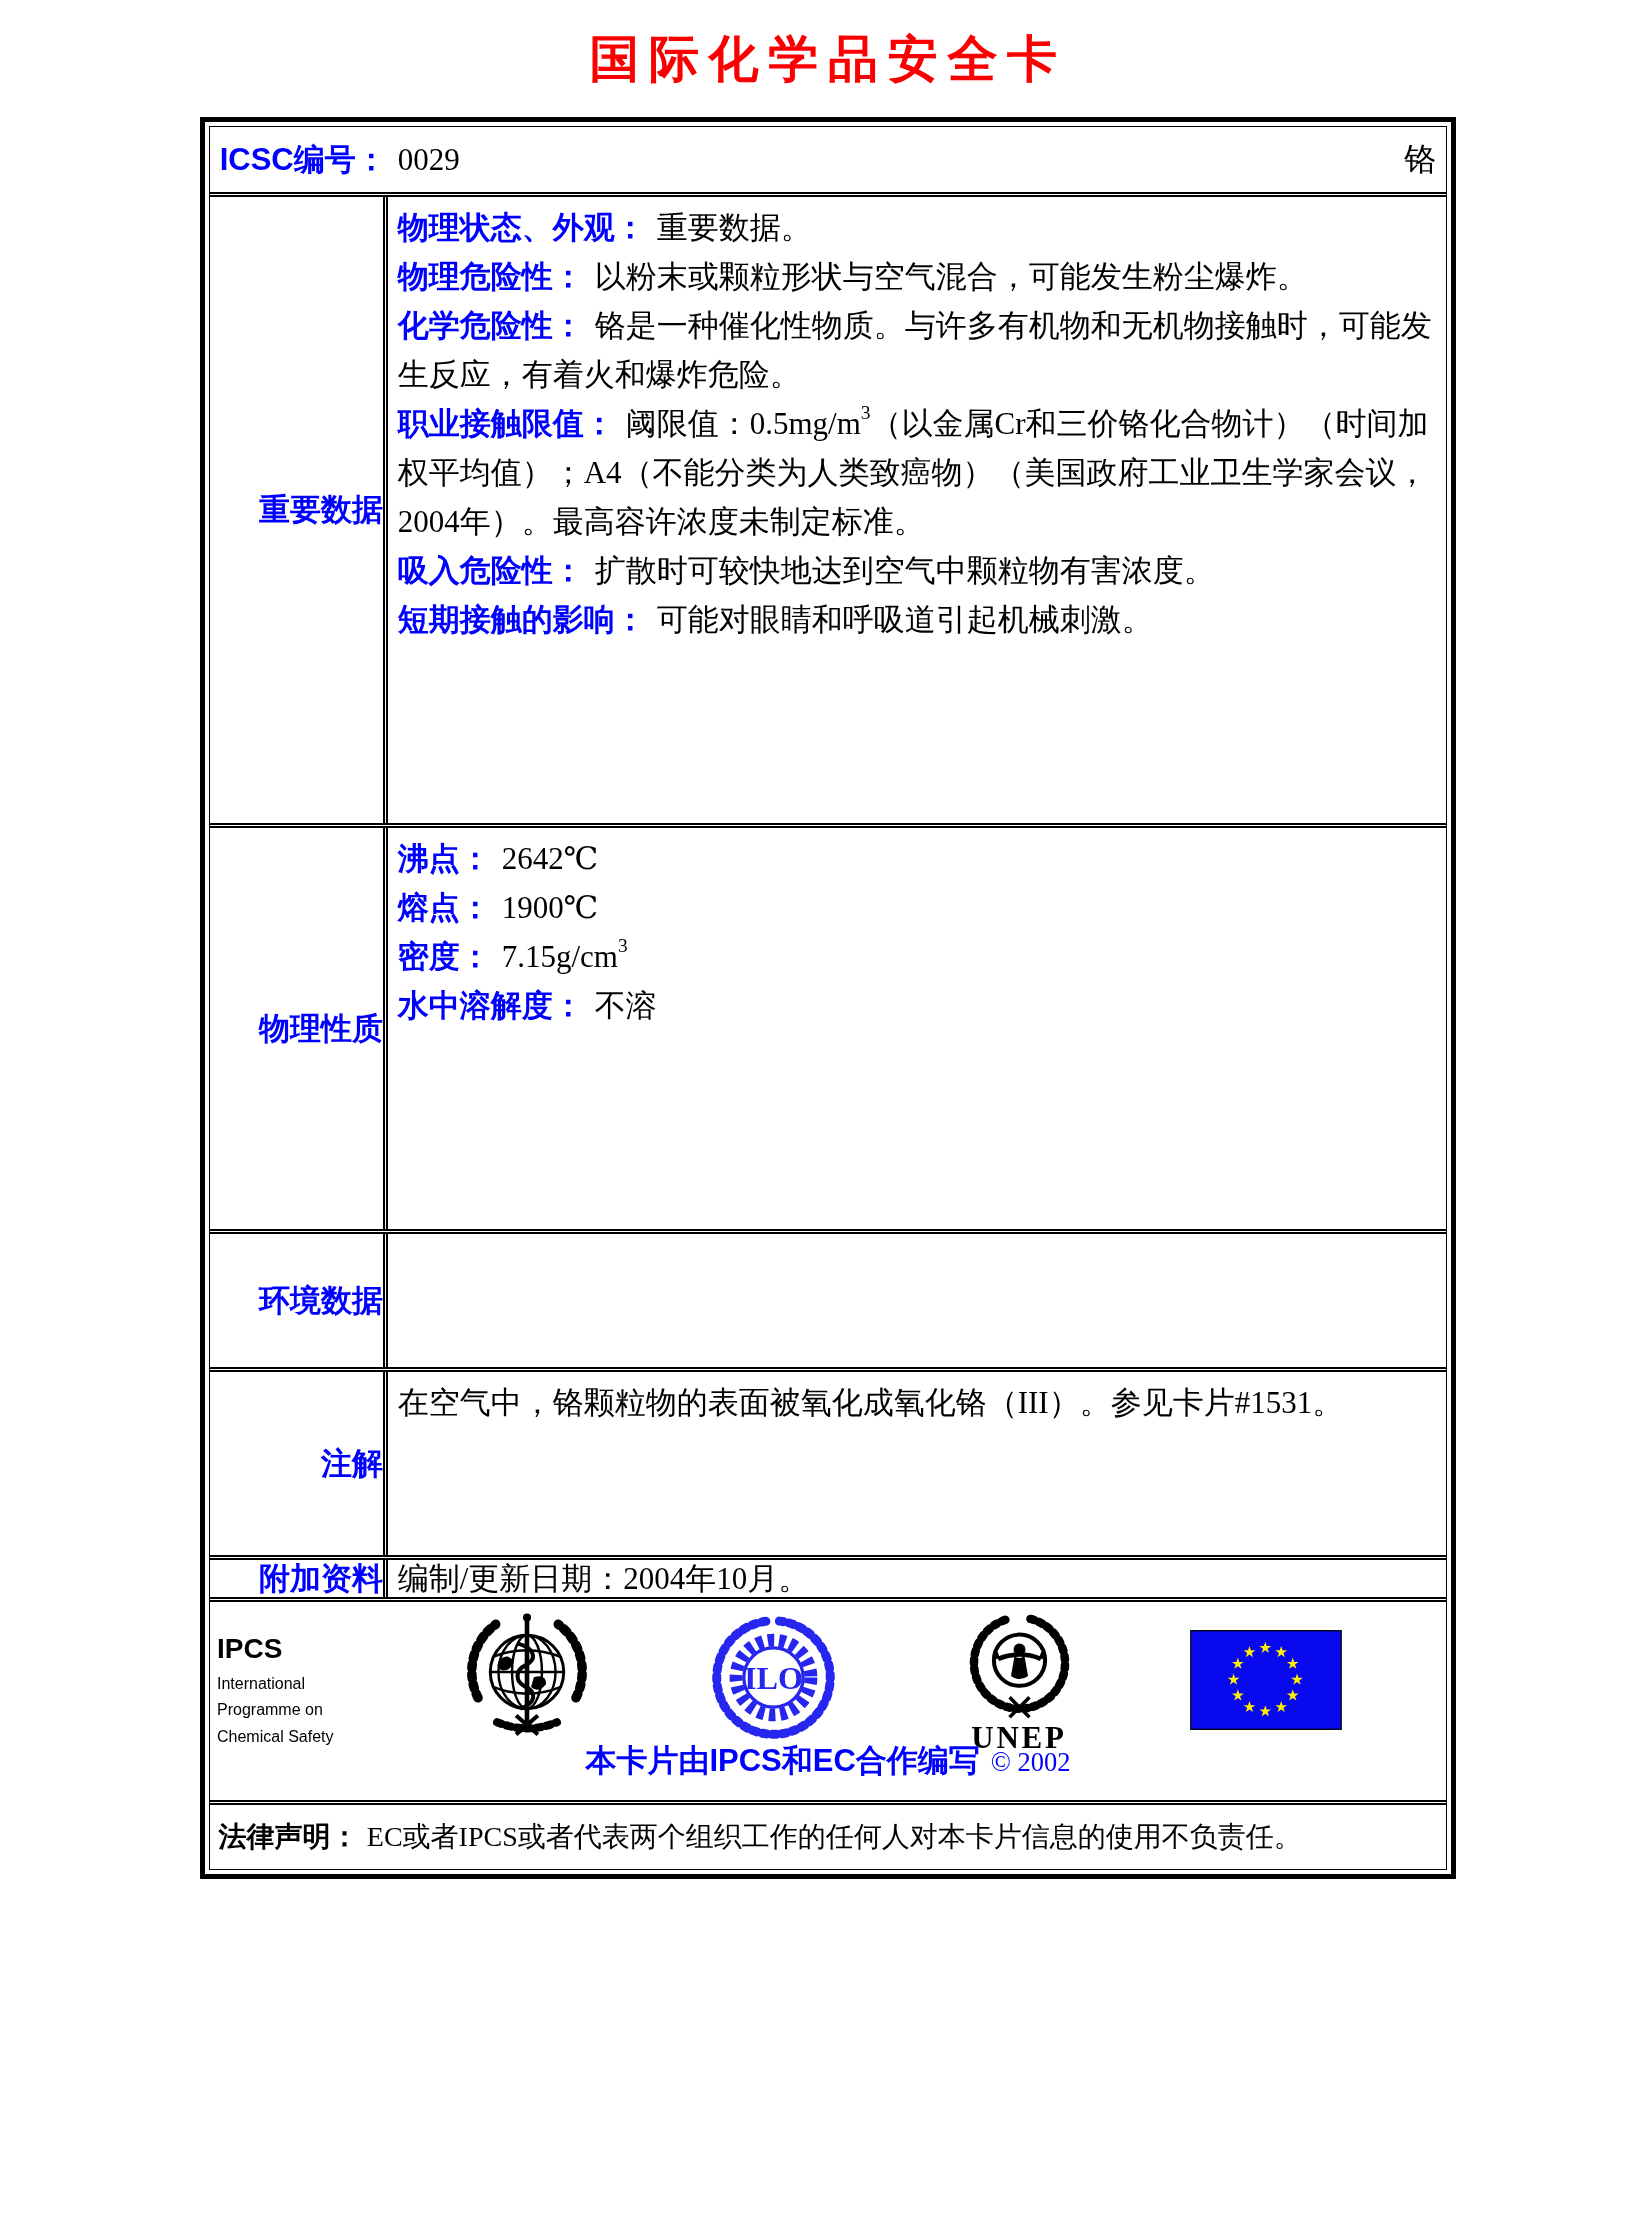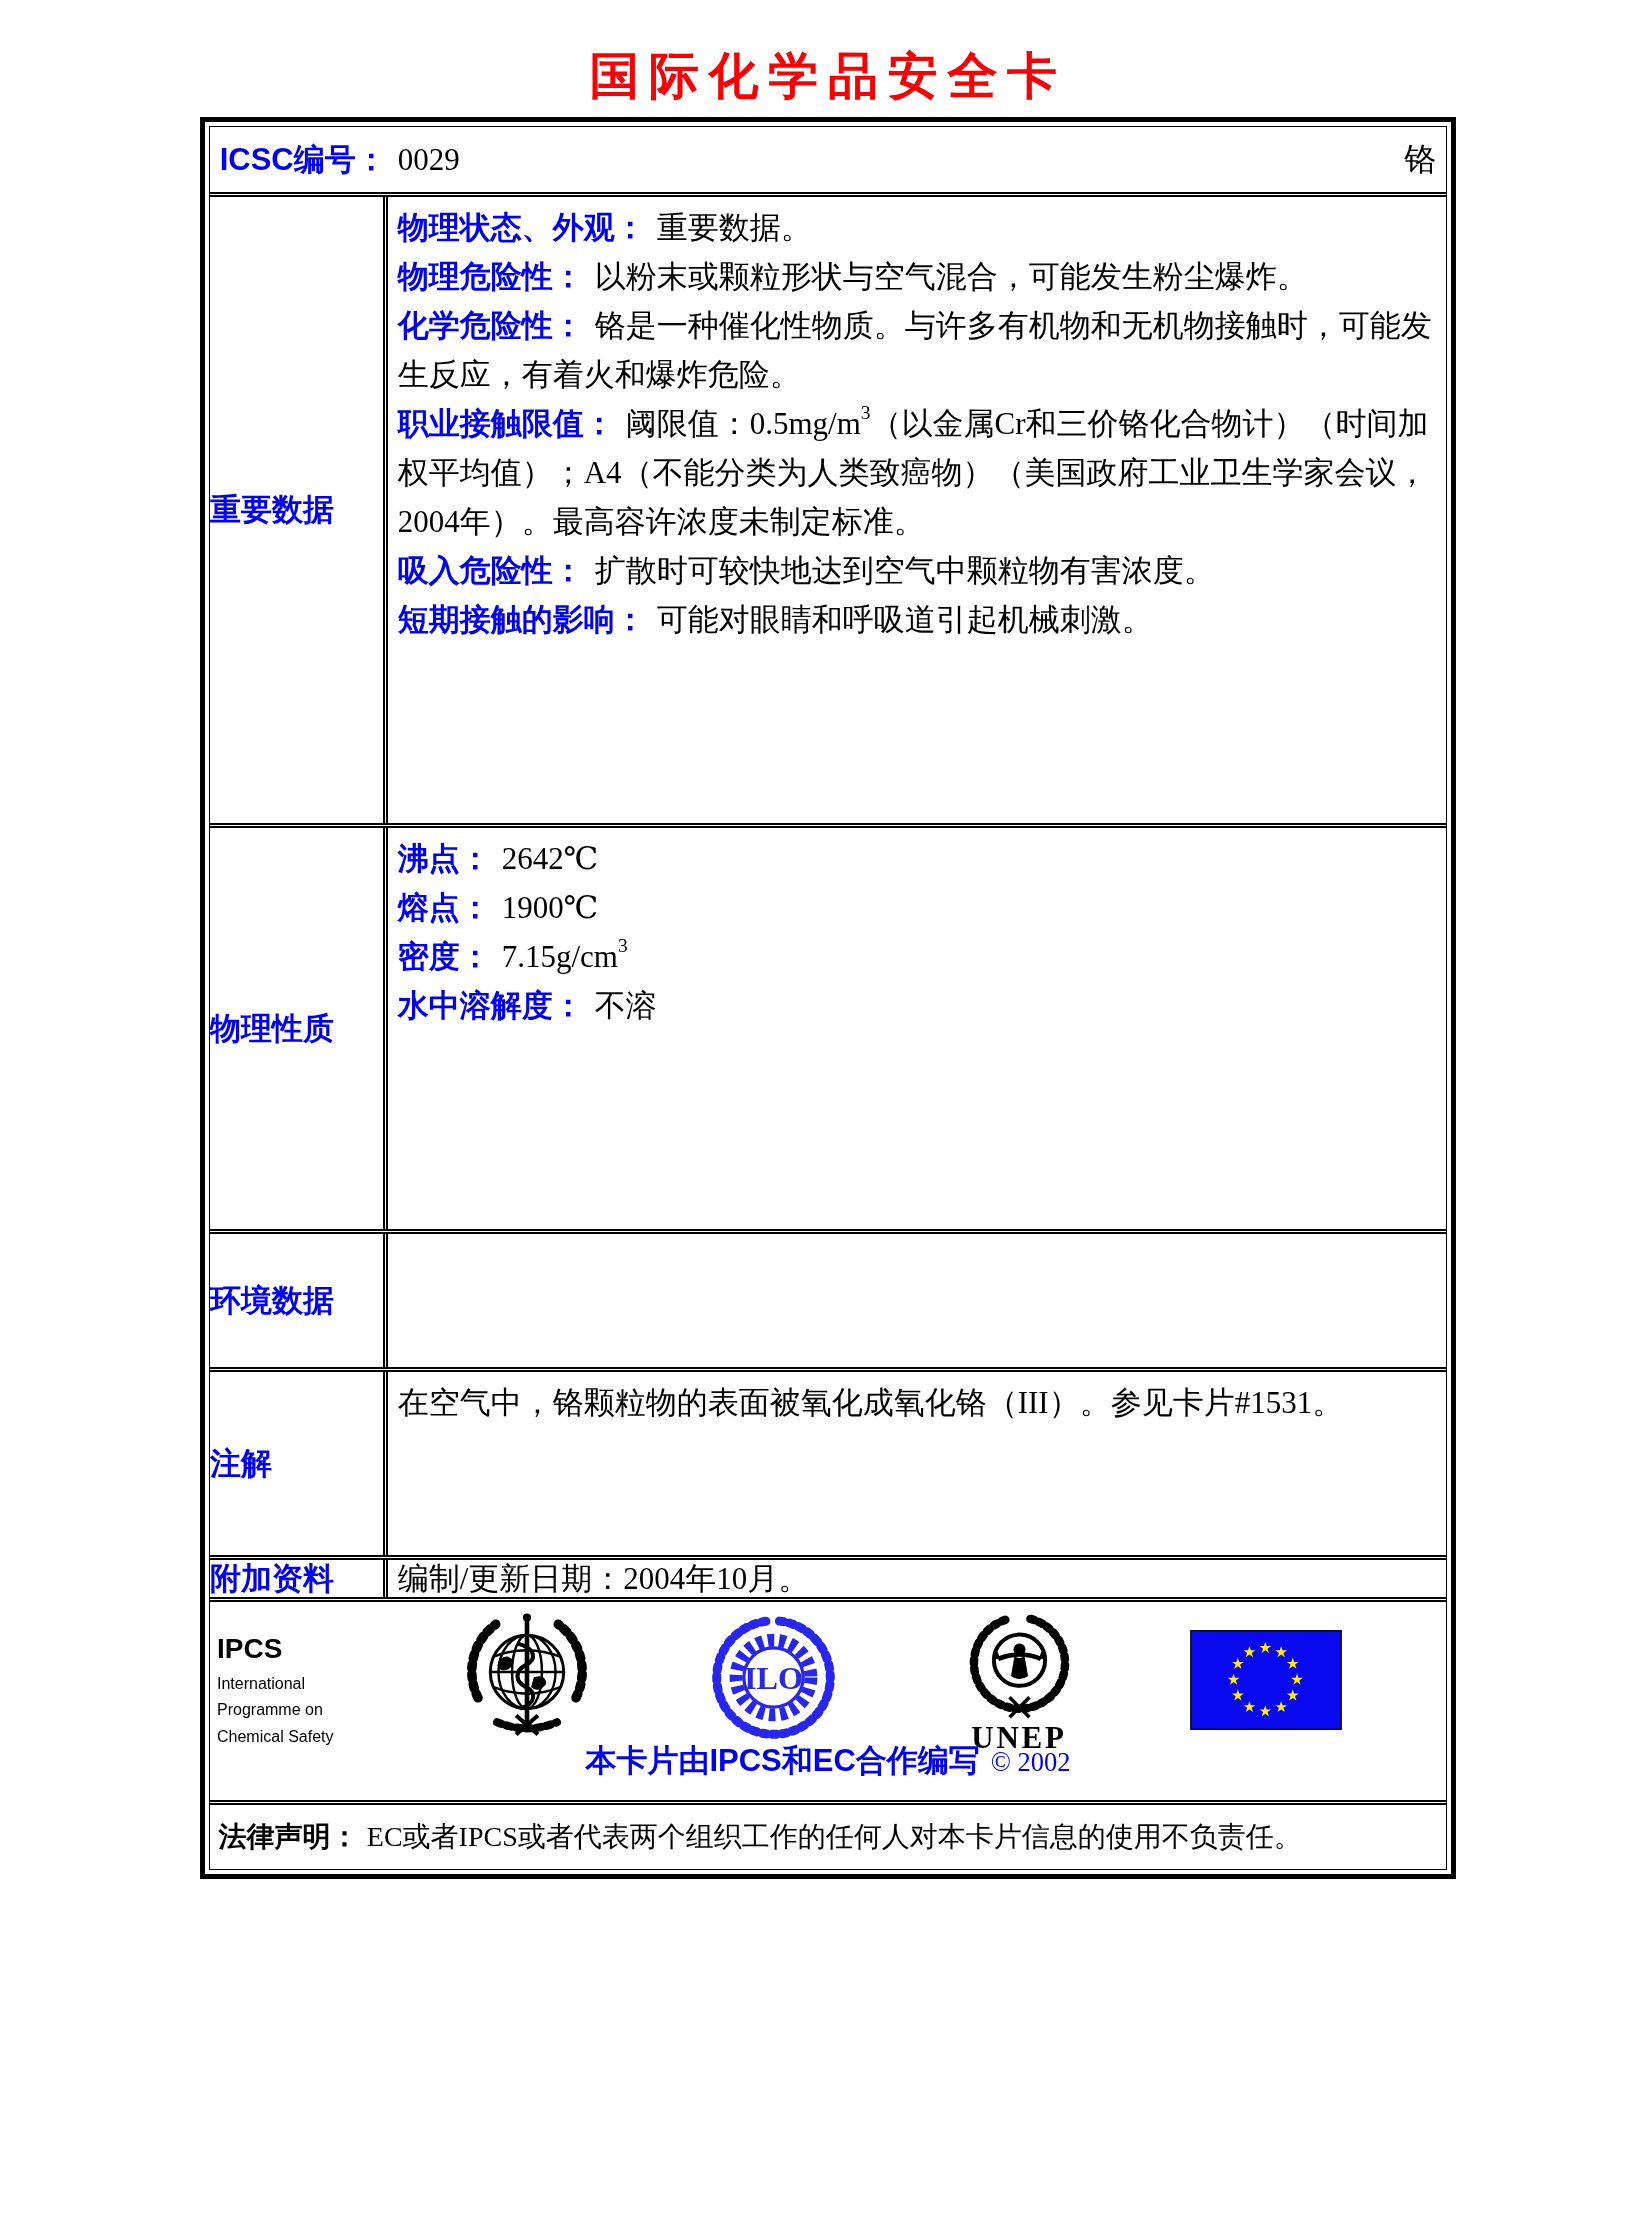--- a/index.html
+++ b/index.html
@@ -1,27 +1,27 @@
 <!DOCTYPE html>
 <html style="font-size:11px"><head>
 <meta charset="utf-8">
 <style>
   html,body{margin:0;padding:0;background:#ffffff;}
   body{width:1652px;height:2227px;position:relative;font-family:"Liberation Serif","DejaVu Serif",serif;color:#000;}
-  .title{position:absolute;top:43px;left:200px;width:1256px;margin:0;text-align:center;
+  .title{position:absolute;top:26px;left:200px;width:1256px;margin:0;text-align:center;
          font-size:50px;font-weight:bold;color:#fb0000;letter-spacing:9.7px;
          font-family:"Liberation Serif","DejaVu Serif",serif;}
   .card{position:absolute;left:200px;top:117px;width:1256px;border:5.6px solid #000;padding:4px;box-sizing:border-box;}
   .card-inner{border:1.4px solid #000;}
   .row{display:flex;border-bottom:5.6px double #000;box-sizing:border-box;}
   .row:last-child{border-bottom:none;}
   .row-icsc{height:70px;align-items:center;justify-content:space-between;padding:0 9.7px;font-size:31px;}
   .row-icsc .lbl{color:#0000fe;font-weight:bold;font-family:"Liberation Sans","DejaVu Sans",sans-serif;margin-right:11px;}
   .chem{font-size:32px;}
-  .label-cell{flex:0 0 173px;width:173px;border-right:5.6px double #000;display:flex;align-items:center;justify-content:flex-start;
+  .label-cell{flex:0 0 173px;width:173px;border-right:5.6px double #000;display:flex;align-items:center;justify-content:flex-end;
               color:#0000fe;font-weight:bold;font-size:31px;text-align:center;
               font-family:"Liberation Sans","DejaVu Sans",sans-serif;}
   .content-cell{flex:1;padding:5.6px 11px 0 9.7px;font-size:31px;line-height:49px;}
   .line .lbl{color:#0000fe;font-weight:bold;margin-right:11px;font-family:"Liberation Sans","DejaVu Sans",sans-serif;}
   sup.s3{font-size:19.5px;line-height:0;position:relative;top:-2.8px;}
   .row-important{height:631px;}
   .row-physical{height:406px;}
   .row-environment{height:138px;}
   .row-notes{height:188px;}
   .row-additional{height:42px;}

